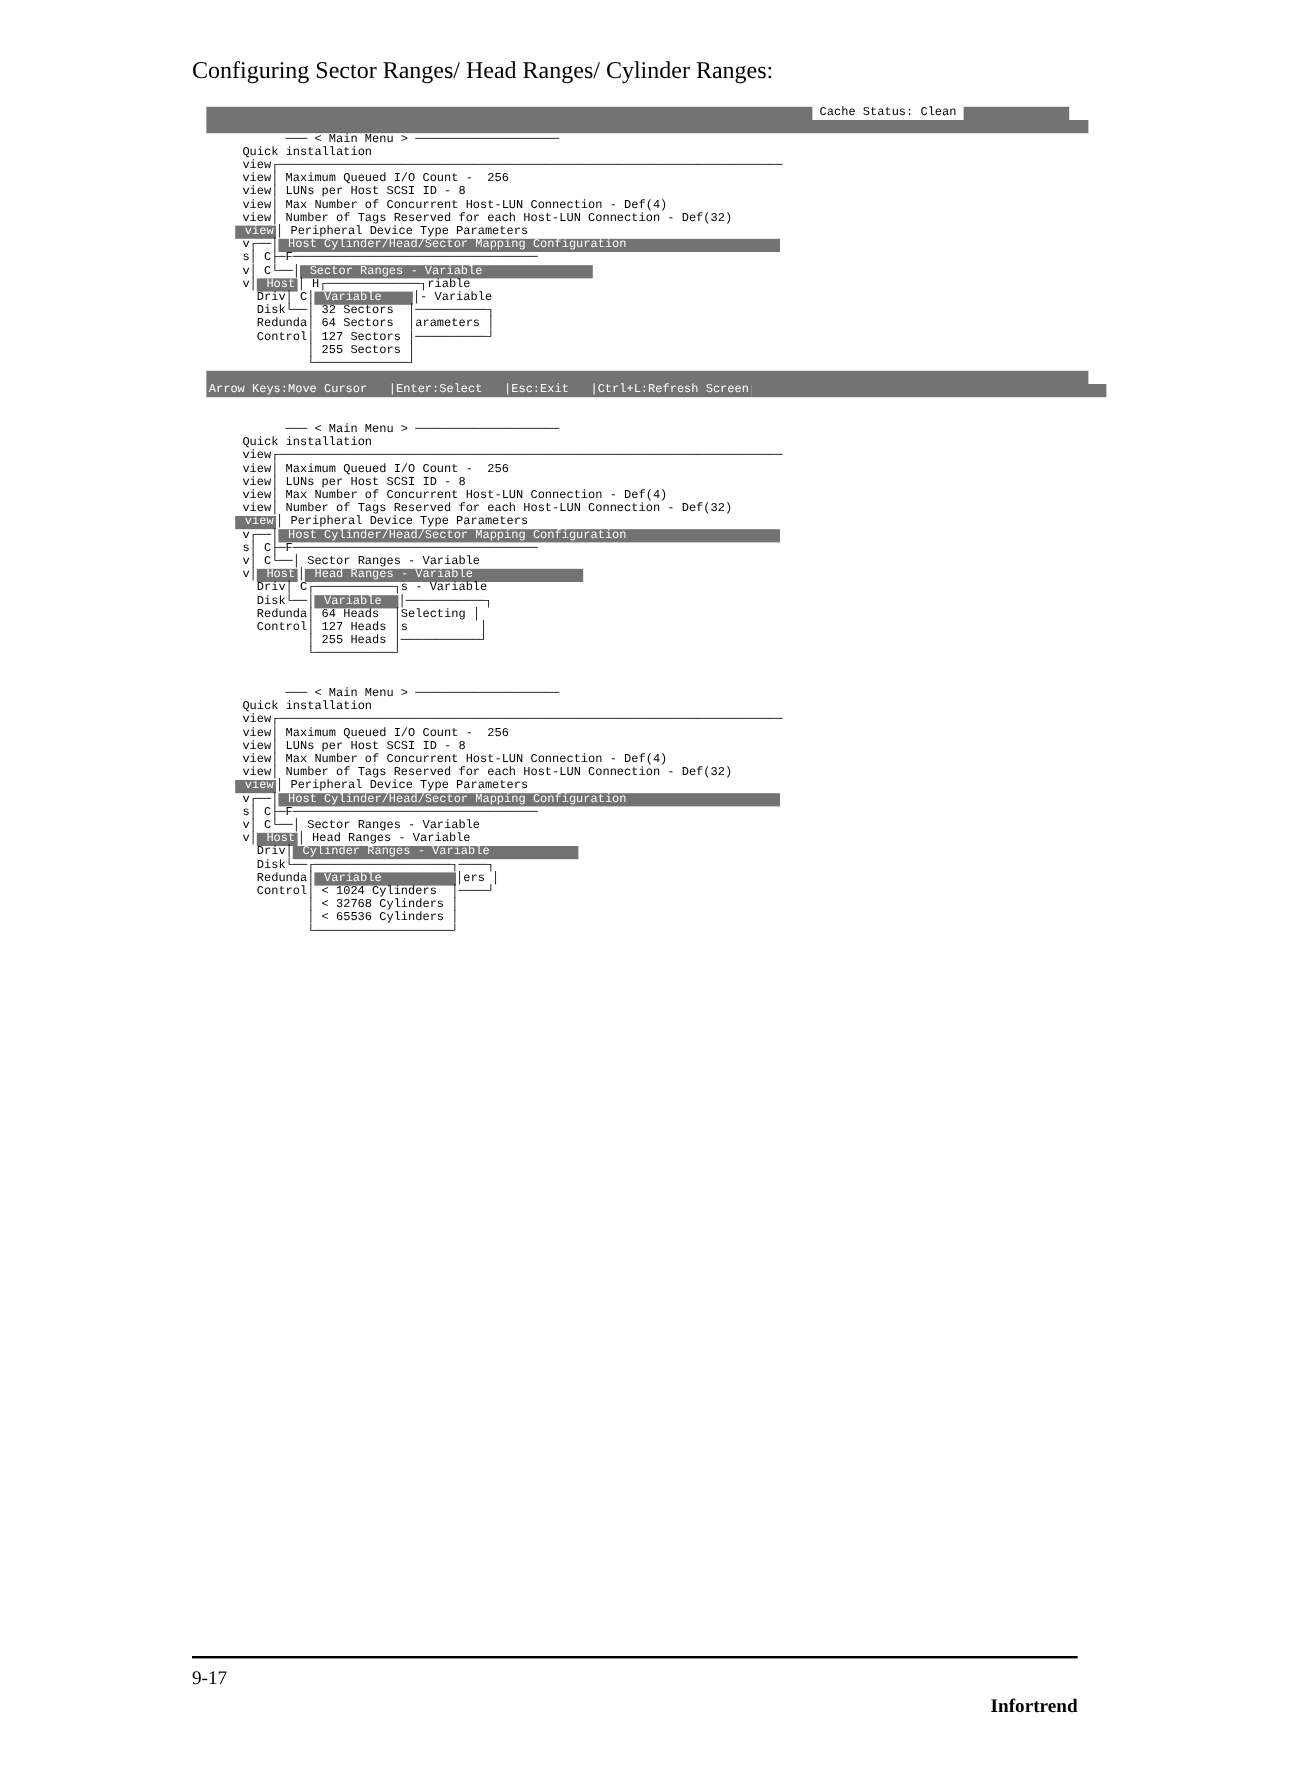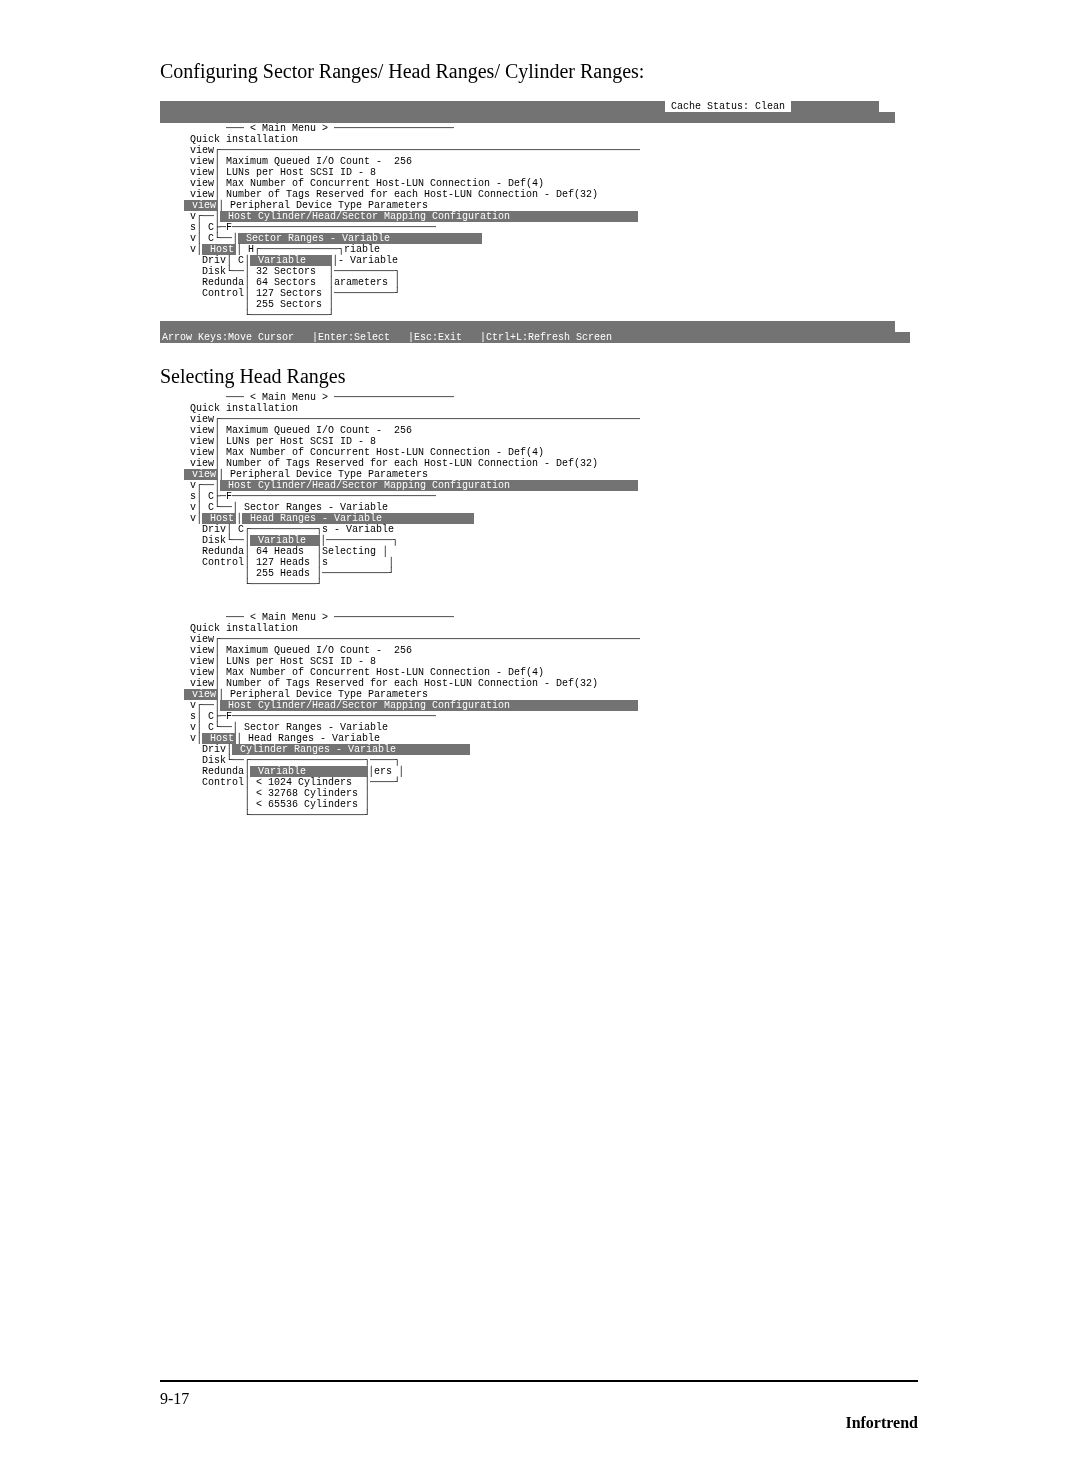--- a/index.html
+++ b/index.html
@@ -1,27 +1,27 @@
 <!DOCTYPE html>
 <html><head>
 <meta charset="utf-8">
 <style>
   * { box-sizing: border-box; margin: 0; padding: 0; }
   html, body { width: 1080px; height: 1476px; background: #fff; font-family: "Times New Roman", serif; }
-  .page { width: 1066px; height: 1476px; position: relative; padding: 60px 160px 0 160px; }
+  .page { width: 1066px; height: 1476px; position: relative; padding: 48px 160px 0 160px; }
   .heading { font-size: 20px; margin-bottom: 18px; }
   .subheading { font-size: 20px; margin-bottom: 4px; }
   .term-wrap { margin-bottom: 22px; }
-  .terminal { font-family: "Courier New", monospace; font-size: 10px; line-height: 11px; color: #000; background: #fff; }
+  .terminal { font-family: "Courier New", monospace; font-size: 10px; line-height: 11px; color: #000; background: #fff; margin-left: 12px; }
   .term-sector { width: 735px; }
   .term-head   { width: 735px; }
   .term-cyl    { width: 735px; }
   pre.dense { font-family: "Courier New", monospace; font-size:10px; line-height:11px; white-space:pre; }
   .inv { background:#737373; color:#fff; padding:0 2px; }
-  .footer { position:absolute; bottom:44px; left:160px; right:148px; border-top:2px solid #000; padding-top:8px; display:flex; justify-content:space-between; font-size:16px; }
+  .footer { position:absolute; bottom:44px; left:160px; right:168px; border-top:2px solid #000; padding-top:8px; display:flex; justify-content:space-between; font-size:16px; }
   .footer .r { font-weight:bold;margin-top:24px; }
 </style>
 </head>
 <body>
 
 <div class="page">
 
   <div class="heading">Configuring Sector Ranges/ Head Ranges/ Cylinder Ranges:</div>
 
   <div class="term-wrap">
@@ -45,21 +45,20 @@
        Redunda│ <span>64 Sectors</span>  │<span>arameters</span> │
        Control│ <span>127 Sectors</span> │──────────┘
               │ <span>255 Sectors</span> │
               └─────────────┘
 <span class="inv" style="display:inline-block;width:735px;height:11px;">&nbsp;</span>
 <span class="inv">Arrow Keys:Move Cursor   |Enter:Select   |Esc:Exit   |Ctrl+L:Refresh Screen</span><span class="inv" style="display:inline-block;width:296px;">&nbsp;</span>
 </pre>
     </div>
   </div>
 
-  <div class="subheading">Selecting Head Ranges</div>
   <div class="term-wrap">
     <div class="terminal term-head">
 <pre class="dense">           ─── <span>&lt; Main Menu &gt;</span> ────────────────────
      <span>Quick installation</span>
      view┌──────────────────────────────────────────────────────────────────────
      view│ <span>Maximum Queued I/O Count -  256</span>
      view│ <span>LUNs per Host SCSI ID - 8</span>
      view│ <span>Max Number of Concurrent Host-LUN Connection - Def(4)</span>
      view│ <span>Number of Tags Reserved for each Host-LUN Connection - Def(32)</span>
     <span class="inv"> view</span>│ <span>Peripheral Device Type Parameters</span>

